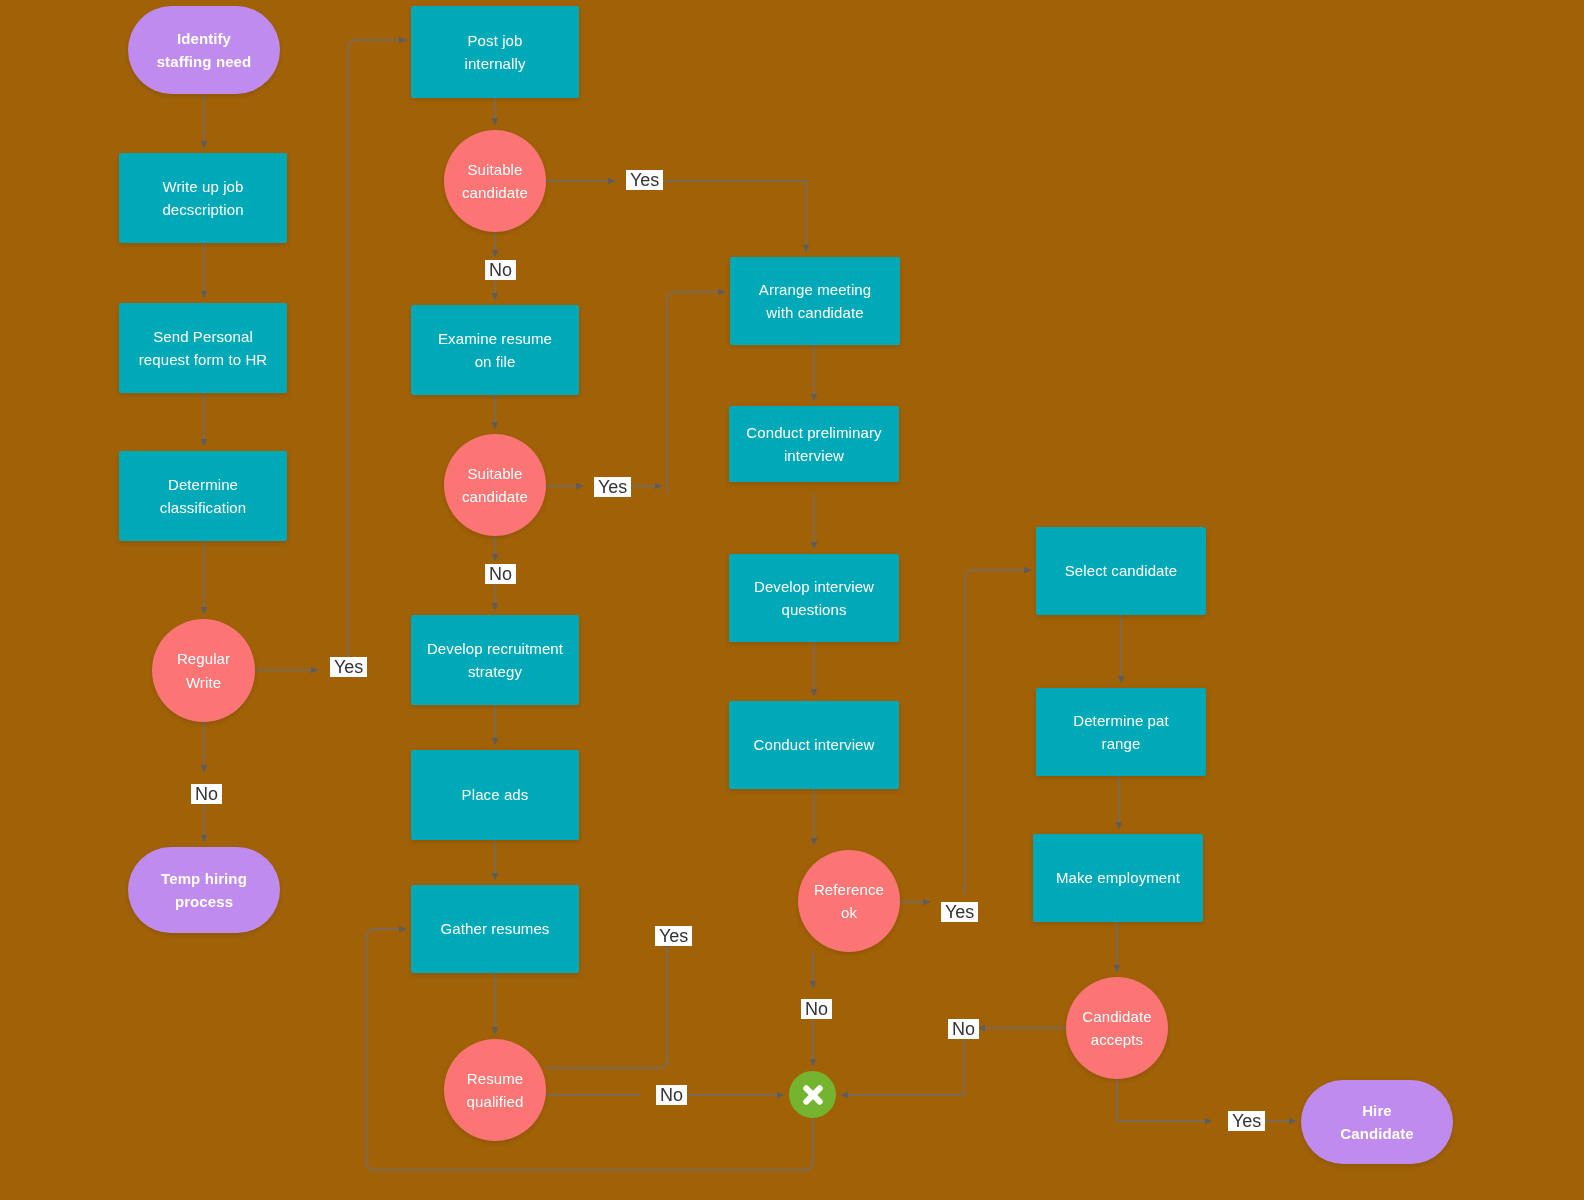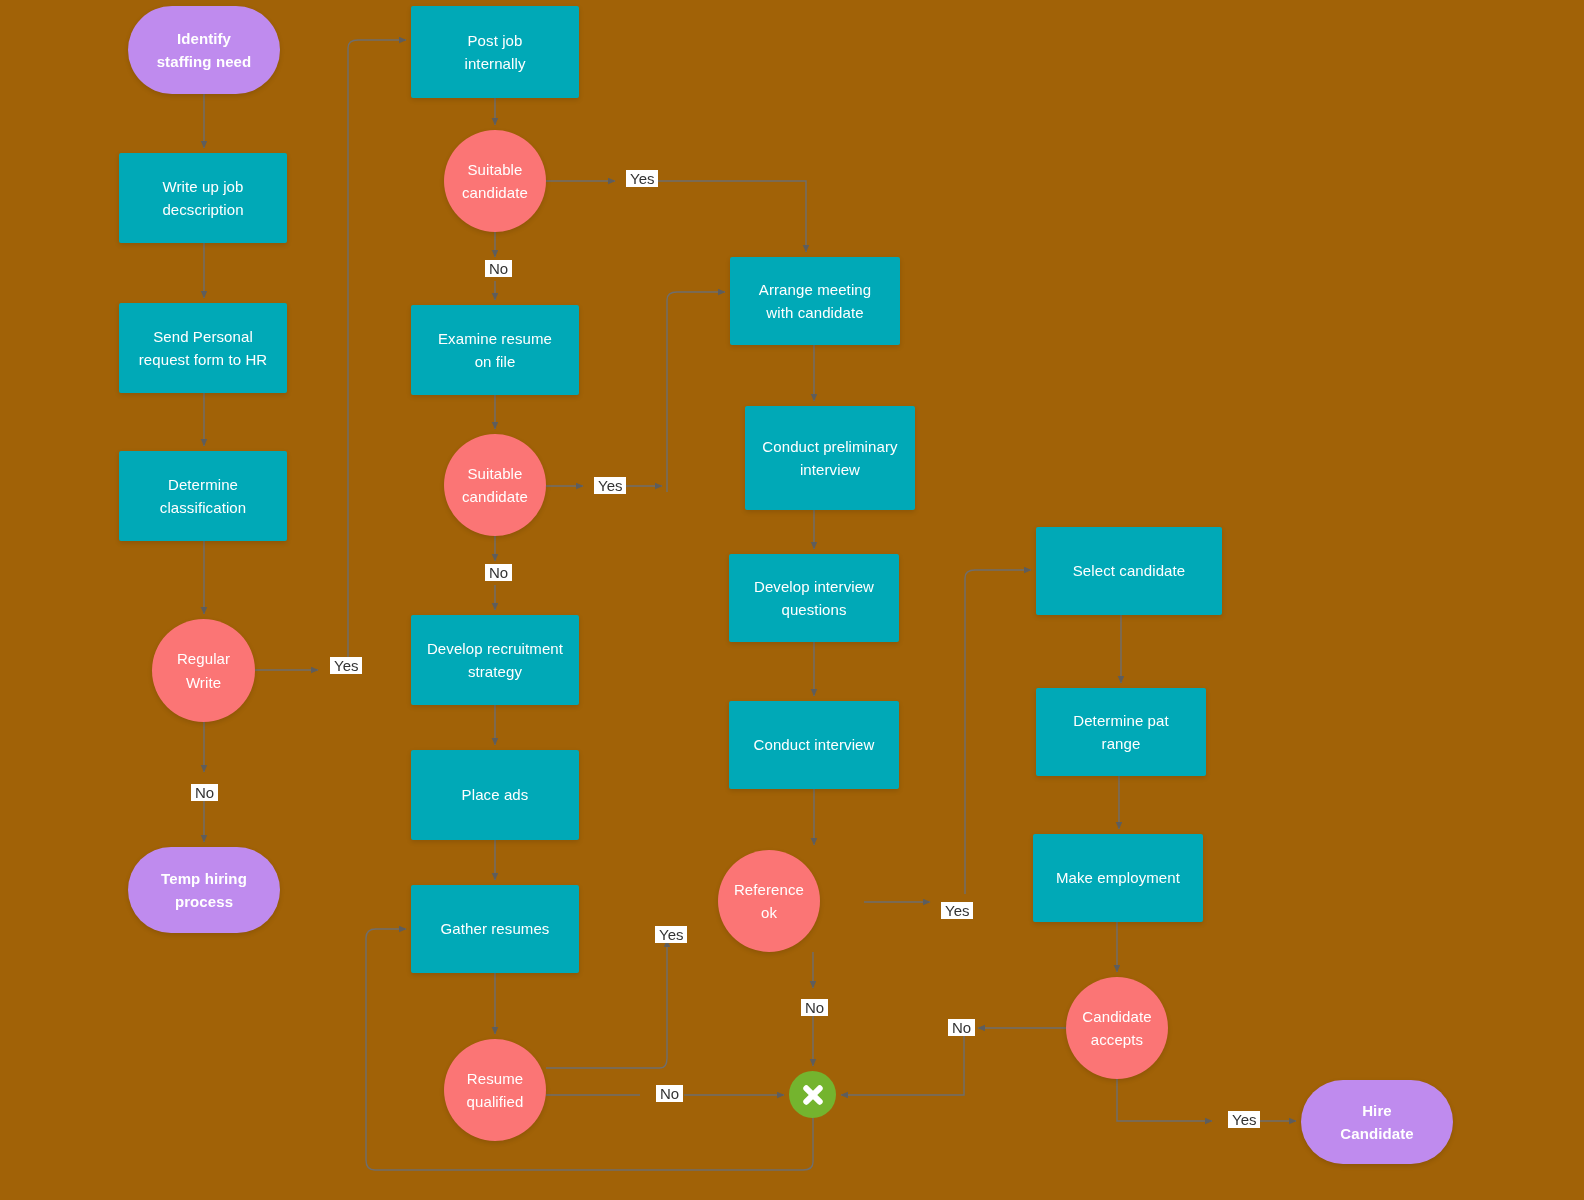--- a/index.html
+++ b/index.html
@@ -26,21 +26,21 @@
   }
   .node .lbl{white-space:pre-line;}
 
   .n-process{ background:#00a9b7; border-radius:2px; }
   .n-terminal{ background:#bf8bee; border-radius:999px; font-weight:700; }
   .n-decision{ background:#fb7575; border-radius:50%; }
   .n-merge{ background:#74b42e; border-radius:50%; box-shadow:none; }
 
   .edge-label{
     position:absolute;
-    font-size:15px;
+    font-size:18px;
     color:#333333;
     background:#ffffff;
     padding:1px 4px;
     white-space:nowrap;
     line-height:1;
   }
 
   .x-glyph{position:relative;width:26px;height:26px;}
   .x-glyph:before,.x-glyph:after{
     content:"";position:absolute;left:50%;top:50%;
@@ -158,39 +158,39 @@
         <span class="lbl">Gather resumes</span>
       </div>
       <div class="node n-decision" style="left: 444px; top: 1039px; width: 102px; height: 102px;">
         <span class="lbl">Resume
 qualified</span>
       </div>
       <div class="node n-process" style="left: 730px; top: 257px; width: 170px; height: 88px;">
         <span class="lbl">Arrange meeting
 with candidate</span>
       </div>
-      <div class="node n-process" style="left: 729px; top: 406px; width: 170px; height: 104px; margin-left: 16px;">
+      <div class="node n-process" style="left: 729px; top: 406px; width: 170px; height: 76px;">
         <span class="lbl">Conduct preliminary
 interview</span>
       </div>
       <div class="node n-process" style="left: 729px; top: 554px; width: 170px; height: 88px;">
         <span class="lbl">Develop interview
 questions</span>
       </div>
       <div class="node n-process" style="left: 729px; top: 701px; width: 170px; height: 88px; justify-content: center;">
         <span class="lbl">Conduct interview</span>
       </div>
-      <div class="node n-decision" style="left: 718px; top: 850px; width: 102px; height: 102px;">
+      <div class="node n-decision" style="left: 798px; top: 850px; width: 102px; height: 102px;">
         <span class="lbl">Reference
 ok</span>
       </div>
       <div class="node n-merge" style="left: 789px; top: 1071px; width: 47px; height: 47px;">
         <span class="x-glyph"></span>
       </div>
-      <div class="node n-process" style="left: 1036px; top: 527px; width: 186px; height: 88px;">
+      <div class="node n-process" style="left: 1036px; top: 527px; width: 170px; height: 88px;">
         <span class="lbl">Select candidate</span>
       </div>
       <div class="node n-process" style="left: 1036px; top: 688px; width: 170px; height: 88px;">
         <span class="lbl">Determine pat
 range</span>
       </div>
       <div class="node n-process" style="left: 1033px; top: 834px; width: 170px; height: 88px;">
         <span class="lbl">Make employment</span>
       </div>
       <div class="node n-decision" style="left: 1066px; top: 977px; width: 102px; height: 102px;">

